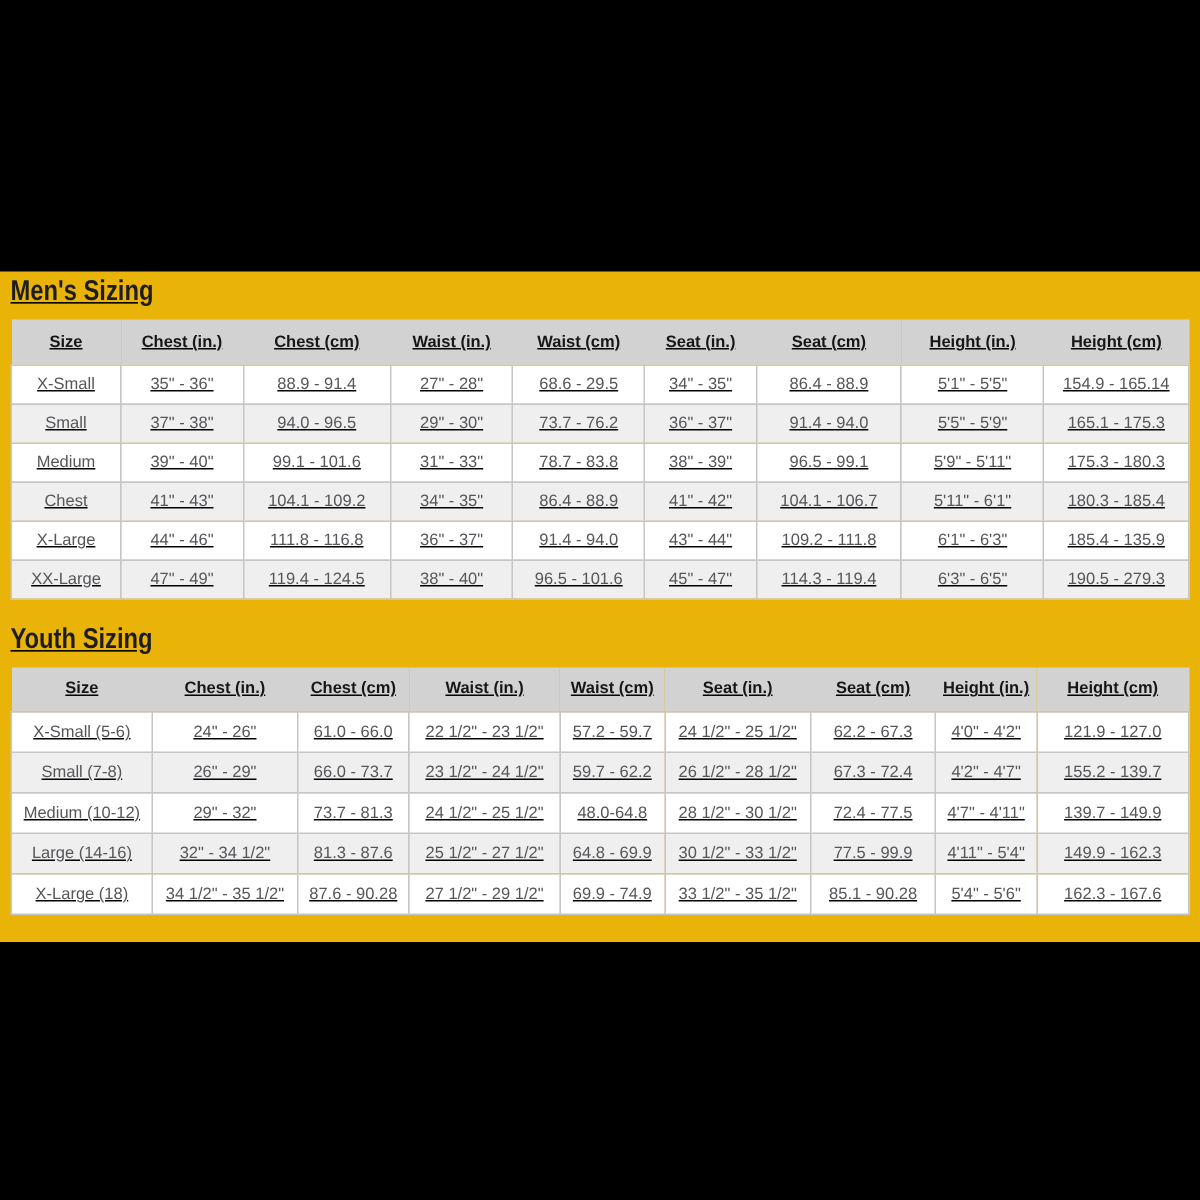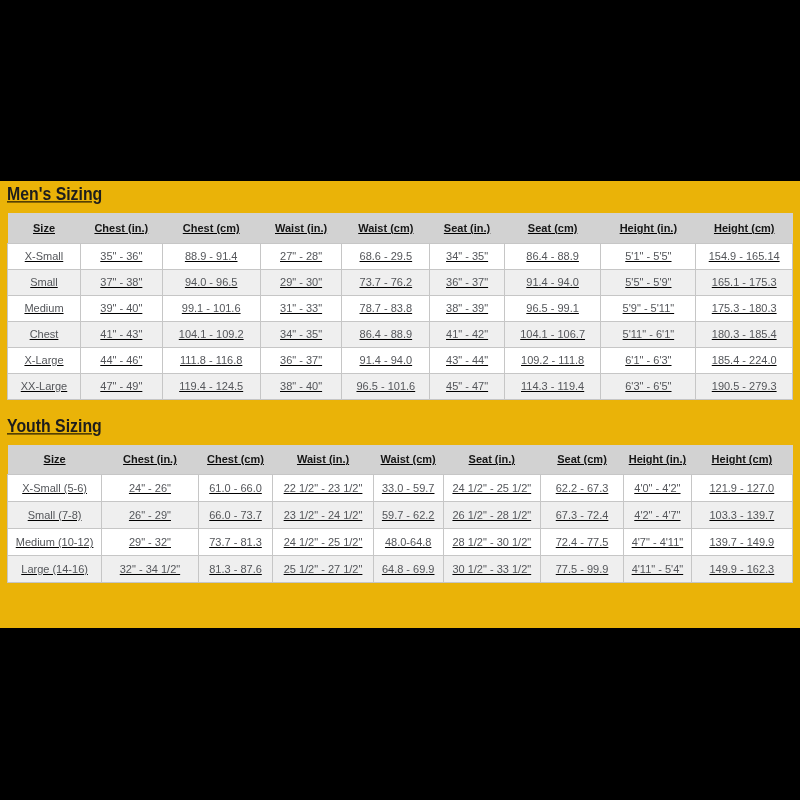--- a/index.html
+++ b/index.html
@@ -141,21 +141,21 @@
           </tr>
           <tr>
             <td>X-Large</td>
             <td>44" - 46"</td>
             <td>111.8 - 116.8</td>
             <td>36" - 37"</td>
             <td>91.4 - 94.0</td>
             <td>43" - 44"</td>
             <td>109.2 - 111.8</td>
             <td>6'1" - 6'3"</td>
-            <td>185.4 - 224.0</td>
+            <td>185.4 - 135.9</td>
           </tr>
           <tr>
             <td>XX-Large</td>
             <td>47" - 49"</td>
             <td>119.4 - 124.5</td>
             <td>38" - 40"</td>
             <td>96.5 - 101.6</td>
             <td>45" - 47"</td>
             <td>114.3 - 119.4</td>
             <td>6'3" - 6'5"</td>
@@ -190,36 +190,36 @@
             <th>Height (in.)</th>
             <th>Height (cm)</th>
           </tr>
       </thead>
       <tbody>
           <tr>
             <td>X-Small (5-6)</td>
             <td>24" - 26"</td>
             <td>61.0 - 66.0</td>
             <td>22 1/2" - 23 1/2"</td>
-            <td>33.0 - 59.7</td>
+            <td>57.2 - 59.7</td>
             <td>24 1/2" - 25 1/2"</td>
             <td>62.2 - 67.3</td>
             <td>4'0" - 4'2"</td>
             <td>121.9 - 127.0</td>
           </tr>
           <tr>
             <td>Small (7-8)</td>
             <td>26" - 29"</td>
             <td>66.0 - 73.7</td>
             <td>23 1/2" - 24 1/2"</td>
             <td>59.7 - 62.2</td>
             <td>26 1/2" - 28 1/2"</td>
             <td>67.3 - 72.4</td>
             <td>4'2" - 4'7"</td>
-            <td>103.3 - 139.7</td>
+            <td>155.2 - 139.7</td>
           </tr>
           <tr>
             <td>Medium (10-12)</td>
             <td>29" - 32"</td>
             <td>73.7 - 81.3</td>
             <td>24 1/2" - 25 1/2"</td>
             <td>48.0-64.8</td>
             <td>28 1/2" - 30 1/2"</td>
             <td>72.4 - 77.5</td>
             <td>4'7" - 4'11"</td>
@@ -229,19 +229,30 @@
             <td>Large (14-16)</td>
             <td>32" - 34 1/2"</td>
             <td>81.3 - 87.6</td>
             <td>25 1/2" - 27 1/2"</td>
             <td>64.8 - 69.9</td>
             <td>30 1/2" - 33 1/2"</td>
             <td>77.5 - 99.9</td>
             <td>4'11" - 5'4"</td>
             <td>149.9 - 162.3</td>
           </tr>
+          <tr>
+            <td>X-Large (18)</td>
+            <td>34 1/2" - 35 1/2"</td>
+            <td>87.6 - 90.28</td>
+            <td>27 1/2" - 29 1/2"</td>
+            <td>69.9 - 74.9</td>
+            <td>33 1/2" - 35 1/2"</td>
+            <td>85.1 - 90.28</td>
+            <td>5'4" - 5'6"</td>
+            <td>162.3 - 167.6</td>
+          </tr>
         </tbody>
     </table>
 
   </div>
 
   <div class="band bottom"></div>
 </div>
 
 </body></html>

